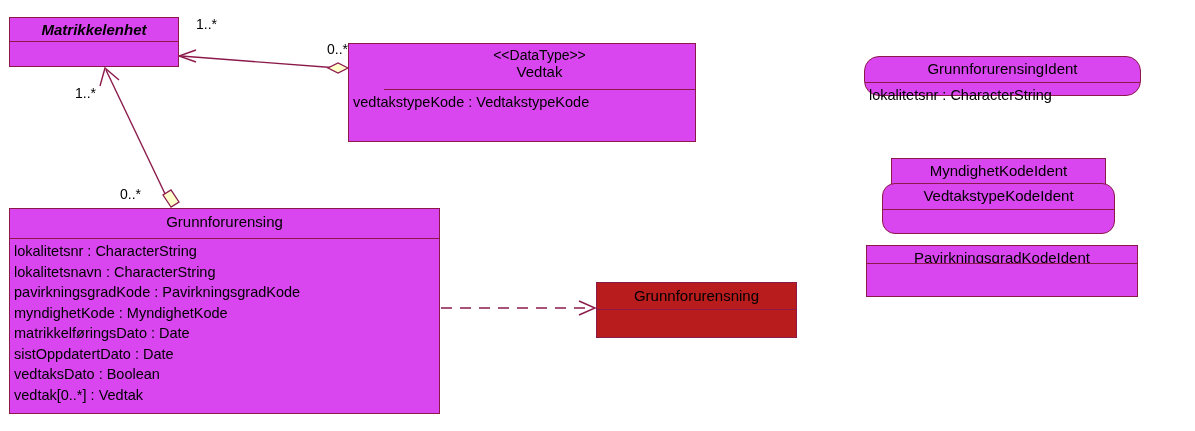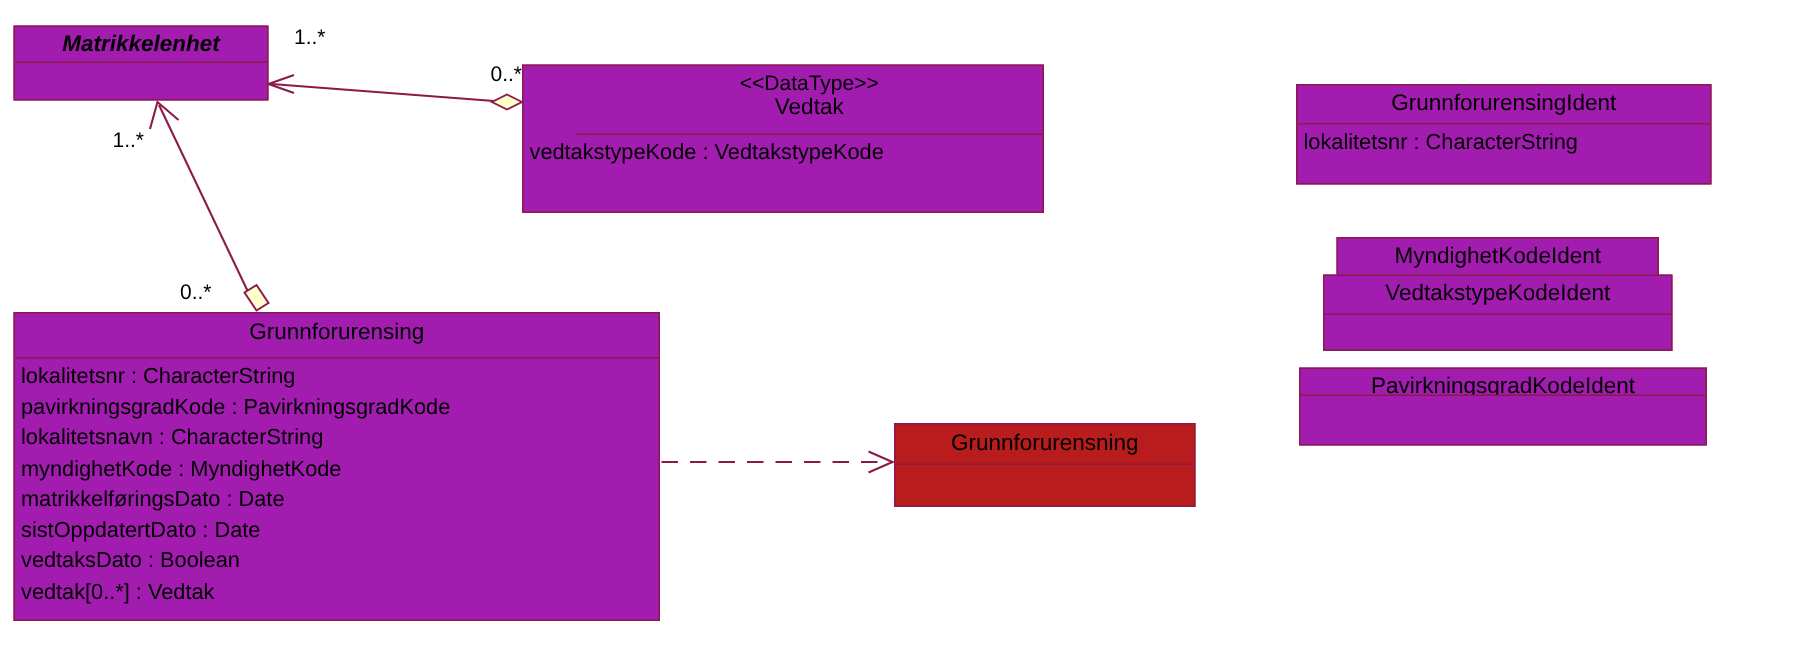--- a/index.html
+++ b/index.html
@@ -18,21 +18,21 @@
   #canvas {
     position: absolute;
     left: 0; top: 0;
     width: 1195px;
     height: 431px;
   }
   .uml-box {
     position: absolute;
     box-sizing: border-box;
     border: 1px solid #8b1a4a;
-    background: #a21caf;
+    background: #d946ef;
     z-index: 5;
   }
   .uml-box.blue {
     background: #b91c1c;
   }
   .box-header {
     box-sizing: border-box;
     border-bottom: 1px solid #8b1a4a;
     text-align: center;
     color: #000000;
@@ -87,29 +87,29 @@
   #box-vedtak .box-body  { height: 51px; }
 
   #box-grunnforurensing { left: 9px; top: 208px; width: 431px; height: 206px; }
   #box-grunnforurensing .box-header { height: 30px; padding-top: 4px; }
   #box-grunnforurensing .box-body  { height: 178px; }
 
   #box-grunnforurensning-blue { left: 596px; top: 282px; width: 201px; height: 56px; }
   #box-grunnforurensning-blue .box-header { height: 27px; padding-top: 4px; }
   #box-grunnforurensning-blue .box-body  { height: 27px; }
 
-  #box-grunnforurensingident { left: 864px; top: 56px; width: 277px; height: 67px; }
+  #box-grunnforurensingident { left: 864px; top: 56px; width: 277px; height: 40px; border-radius: 15px; }
   #box-grunnforurensingident .box-header { height: 26px; padding-top: 3px; }
   #box-grunnforurensingident .box-body  { height: 24px; }
 
   #box-myndighetkodeident { left: 891px; top: 122px; width: 215px; height: 51px; margin-top: 36px; }
   #box-myndighetkodeident .box-header { height: 26px; padding-top: 3px; }
   #box-myndighetkodeident .box-body  { height: 23px; }
 
-  #box-vedtakstypekodeident { left: 882px; top: 183px; width: 233px; height: 51px; }
+  #box-vedtakstypekodeident { left: 882px; top: 183px; width: 233px; height: 51px; border-radius: 13px; }
   #box-vedtakstypekodeident .box-header { height: 26px; padding-top: 3px; }
   #box-vedtakstypekodeident .box-body  { height: 23px; }
 
   #box-pavirkningsgradkodeident { left: 866px; top: 245px; width: 272px; height: 52px; }
   #box-pavirkningsgradkodeident .box-header { height: 18px; padding-top: 3px; }
   #box-pavirkningsgradkodeident .box-body  { height: 24px; }
 
   
   #mult-vedtak-target  { left: 196px; top: 16px; }
   #mult-vedtak-source  { left: 327px; top: 41px; }
@@ -163,22 +163,22 @@
     <span class="attr">vedtakstypeKode : VedtakstypeKode</span>
   </div>
 </div>
 
 <div class="uml-box" id="box-grunnforurensing">
   <div class="box-header">
     <span class="cls-name">Grunnforurensing</span>
   </div>
   <div class="box-body">
     <span class="attr">lokalitetsnr : CharacterString</span>
+    <span class="attr">lokalitetsnavn : CharacterString</span>
     <span class="attr">pavirkningsgradKode : PavirkningsgradKode</span>
-    <span class="attr">lokalitetsnavn : CharacterString</span>
     <span class="attr">myndighetKode : MyndighetKode</span>
     <span class="attr">matrikkelføringsDato : Date</span>
     <span class="attr">sistOppdatertDato : Date</span>
     <span class="attr">vedtaksDato : Boolean</span>
     <span class="attr">vedtak[0..*] : Vedtak</span>
   </div>
 </div>
 
 <div class="uml-box blue" id="box-grunnforurensning-blue">
   <div class="box-header">

